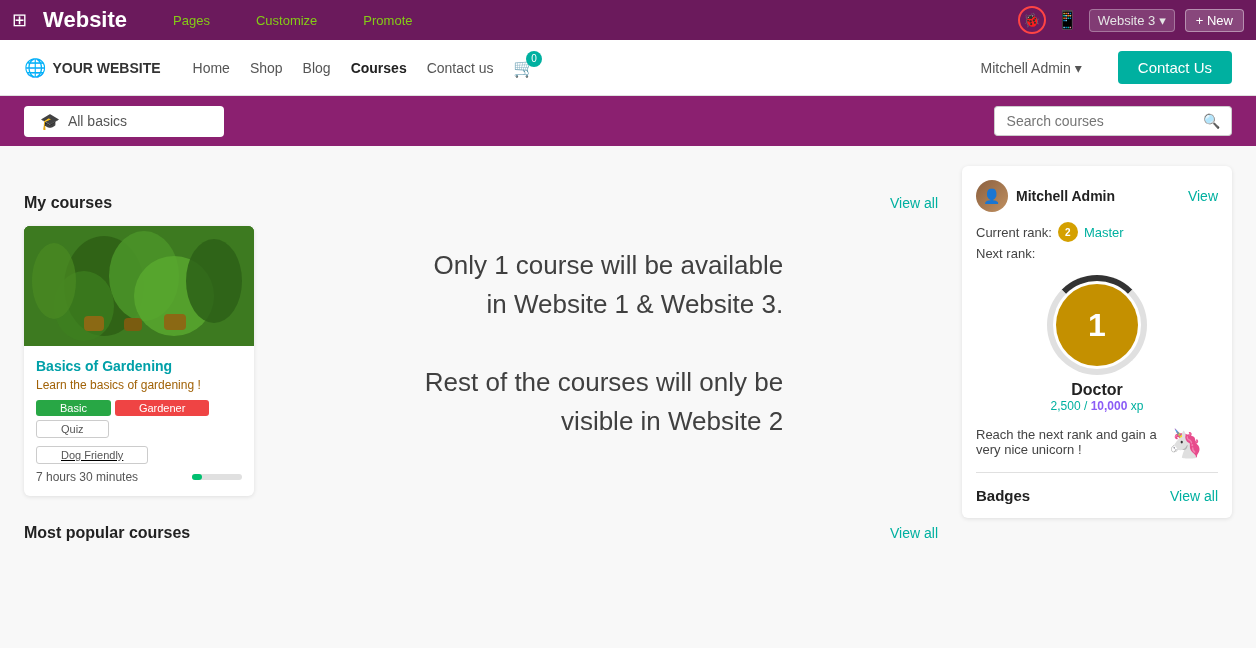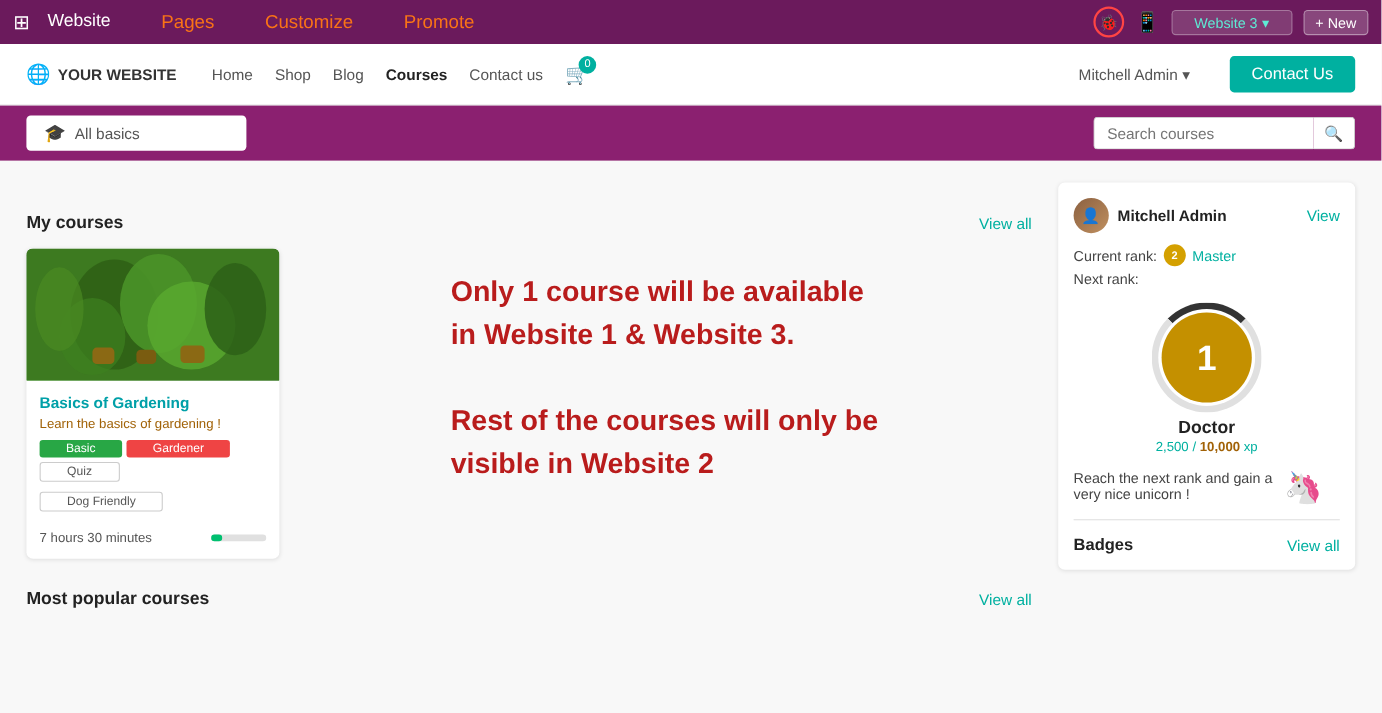--- a/index.html
+++ b/index.html
@@ -10,29 +10,29 @@
       background: #6b1a5c;
       color: white;
       height: 40px;
       display: flex;
       align-items: center;
       padding: 0 12px;
       gap: 16px;
     }
     .admin-bar-left { display: flex; align-items: center; gap: 16px; flex: 1; }
     .admin-bar-right { display: flex; align-items: center; gap: 10px; }
-    .admin-bar .logo { font-size: 16px; font-weight: normal; color: white; }
+    .admin-bar .logo { font-size: 22px; font-weight: bold; color: white; }
     .admin-bar .nav-items { display: flex; gap: 16px; }
-    .admin-bar .nav-items span { color: #f97316; font-size: 17px; cursor: pointer; padding-left: 30px; }
+    .admin-bar .nav-items span { color: #84cc16; font-size: 13px; cursor: pointer; padding-left: 30px; }
     .website-selector {
       background: rgba(255,255,255,0.15);
-      color: #5eead4;
+      color: #e5e5e5;
       border: 1px solid rgba(255,255,255,0.3);
       border-radius: 4px;
-      padding: 3px 20px;
+      padding: 3px 8px;
       font-size: 13px;
       display: flex;
       align-items: center;
       gap: 4px;
       cursor: pointer;
     }
     .new-btn {
       background: rgba(255,255,255,0.2);
       color: white;
       border: 1px solid rgba(255,255,255,0.4);
@@ -256,25 +256,25 @@
 
     
     .message-area {
       flex: 1;
       display: flex;
       align-items: center;
       justify-content: center;
       padding: 20px;
     }
     .message-text {
-      color: #b91c1c;
+      color: #404040;
       font-size: 26px;
-      font-weight: bold;
+      font-weight: normal;
       line-height: 1.5;
-      text-align: left;
+      text-align: right;
     }
 
     
     .most-popular { margin-top: 20px; }
 
     
     .user-card {
       background: white;
       border-radius: 6px;
       box-shadow: 0 1px 4px rgba(0,0,0,0.1);
@@ -472,21 +472,21 @@
           </div>
         </div>
         <div class="course-info">
           <div class="course-title">Basics of Gardening</div>
           <div class="course-desc">Learn the basics of gardening !</div>
           <div class="course-tags">
             <span class="tag tag-basic">Basic</span>
             <span class="tag tag-gardener">Gardener</span>
             <span class="tag tag-quiz">Quiz</span>
           </div>
-          <div style="margin-bottom:20px;">
+          <div style="margin-bottom:8px;text-decoration:underline;">
             <span class="tag tag-dog">Dog Friendly</span>
           </div>
           <div class="course-duration">
             <span>7 hours 30 minutes</span>
             <div class="progress-bar-container">
               <div class="progress-bar-fill"></div>
             </div>
           </div>
         </div>
       </div>
@@ -531,21 +531,21 @@
       <div class="rank-circle-container">
         <div class="rank-circle">
           <div class="rank-circle-inner">
             <span>1</span>
           </div>
         </div>
         <div class="rank-label">Doctor</div>
         <div class="rank-xp">
           <span style="color:#00b0a0;font-weight:500;">2,500</span>
           <span> / </span>
-          <span style="font-weight:bold;color:#a16207;">10,000</span>
+          <span style="font-weight:bold;color:#8b5cf6;">10,000</span>
           <span>xp</span>
         </div>
       </div>
 
       <div class="unicorn-section">
         <span class="unicorn-text">Reach the next rank and gain a very nice unicorn !</span>
         <span class="unicorn-img">🦄</span>
       </div>
 
       <div class="divider"></div>

